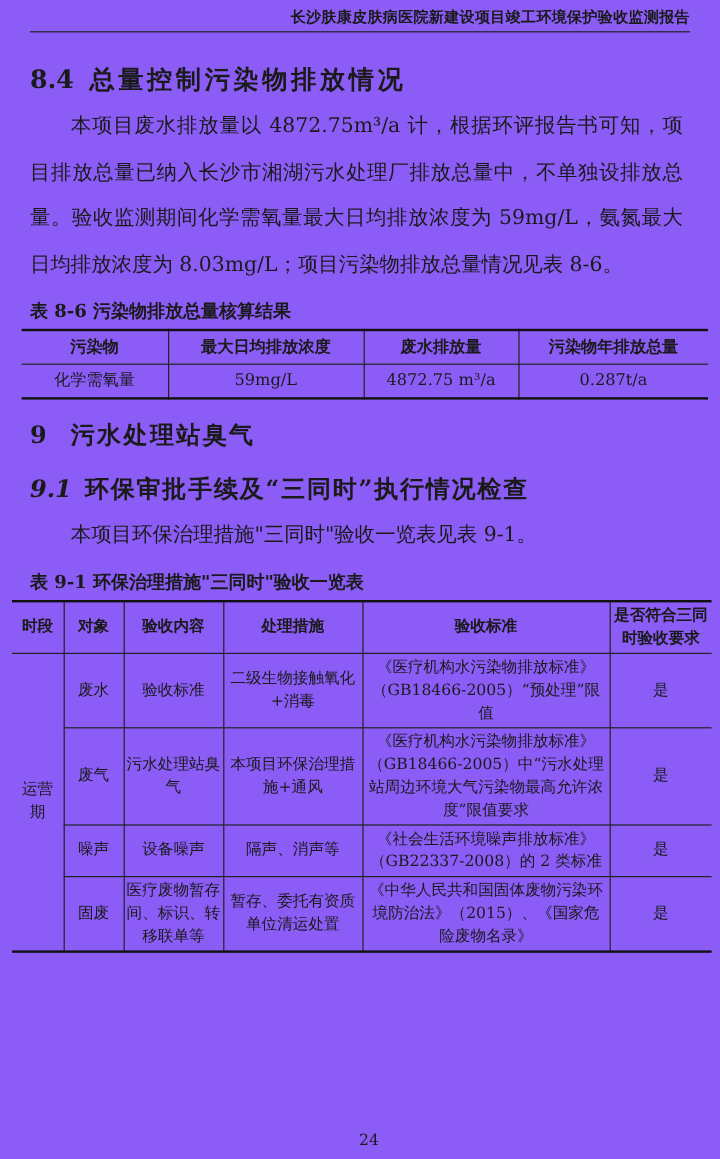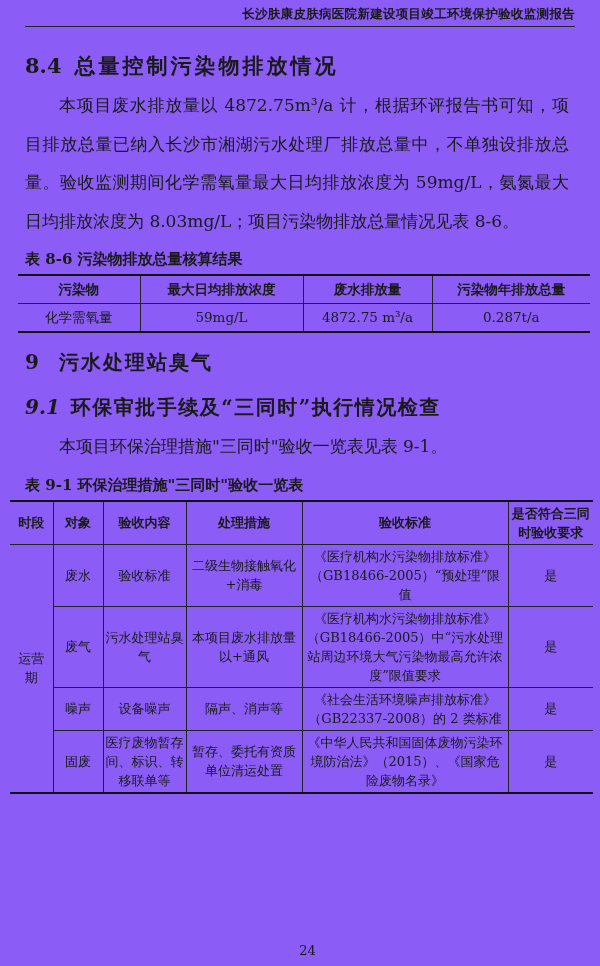--- a/index.html
+++ b/index.html
@@ -177,21 +177,21 @@
           <td class="period-cell" rowspan="4">运营期</td>
           <td>废水</td>
           <td>验收标准</td>
           <td>二级生物接触氧化+消毒</td>
           <td>《医疗机构水污染物排放标准》（GB18466-2005）“预处理”限值</td>
           <td>是</td>
         </tr>
         <tr>
           <td>废气</td>
           <td>污水处理站臭气</td>
-          <td>本项目废水排放量以+通风</td>
+          <td>本项目环保治理措施+通风</td>
           <td>《医疗机构水污染物排放标准》（GB18466-2005）中“污水处理站周边环境大气污染物最高允许浓度”限值要求</td>
           <td>是</td>
         </tr>
         <tr>
           <td>噪声</td>
           <td>设备噪声</td>
           <td>隔声、消声等</td>
           <td>《社会生活环境噪声排放标准》（GB22337-2008）的 2 类标准</td>
           <td>是</td>
         </tr>

